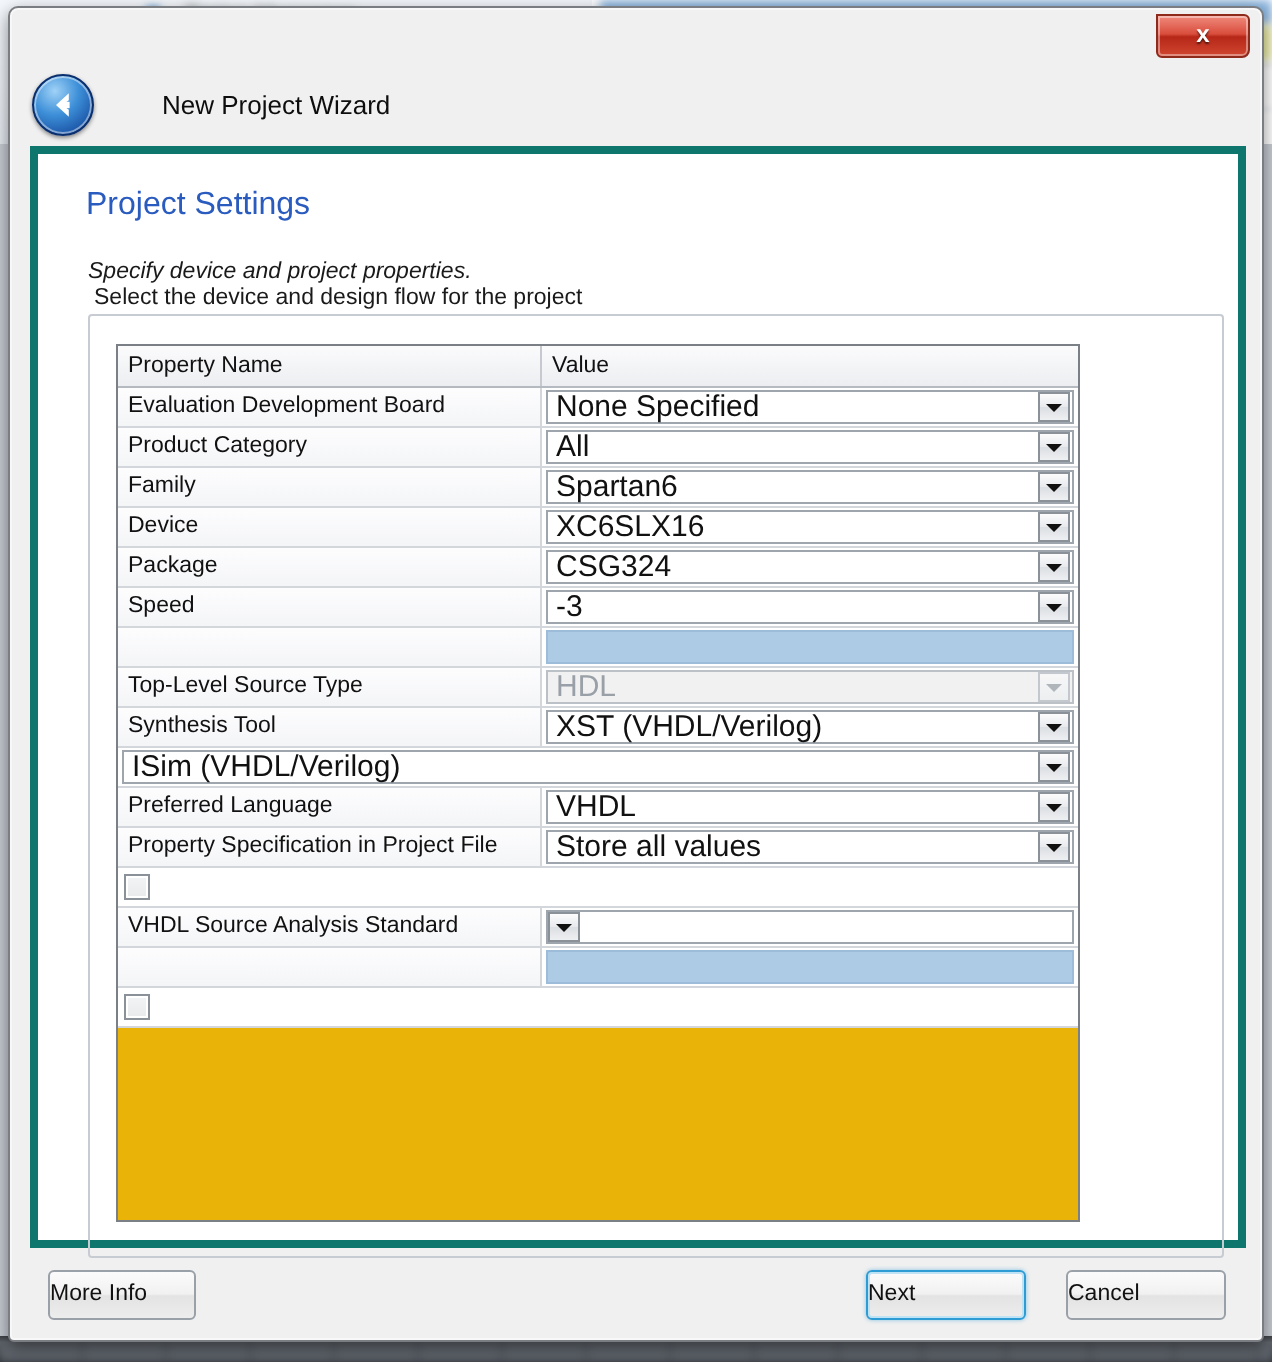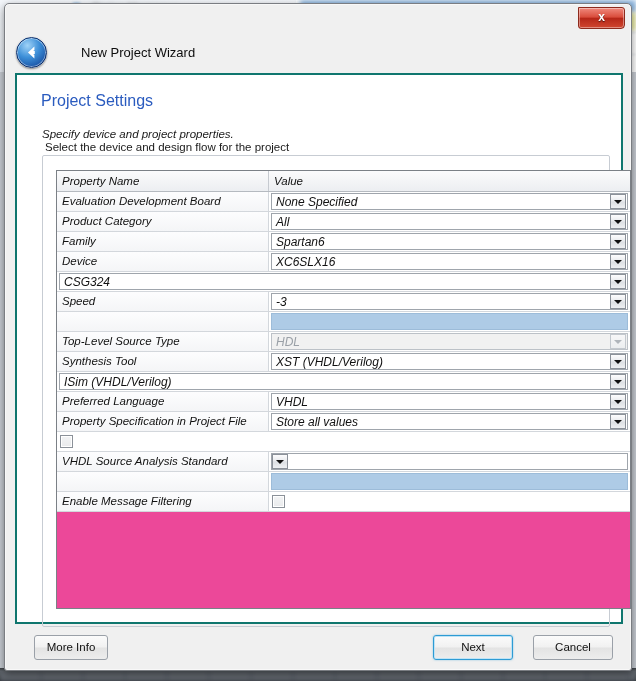--- a/index.html
+++ b/index.html
@@ -117,21 +117,21 @@
     font-family: "Liberation Sans", sans-serif;
   }
 
   
   #content {
     position: absolute;
     left: 10px; top: 69px;
     width: 608px; height: 551px;
     box-sizing: border-box;
     background: #ffffff;
-    border: 2px solid #0f766e;
+    border: 4px solid #0f766e;
   }
   #page-title {
     position: absolute; left: 24px; top: 17px;
     font-size: 16px; color: #2a5bbf;
   }
   #subtitle {
     position: absolute; left: 25px; top: 52px;
     font-size: 11.5px; color: #1a1a1a;
     line-height: 15px;
     font-style: italic;
@@ -151,26 +151,25 @@
     background: #ffffff;
     padding: 0 3px;
     font-size: 11.5px; color: #1a1a1a;
     white-space: nowrap;
   }
 
   
   #grid {
     position: absolute;
     left: 13px; top: 14px;
-    width: 575px; height: 439px;
+    width: 482px; height: 439px;
     box-sizing: border-box;
     border: 1px solid #7b8086;
-    background: #ec4899;
-    overflow: hidden;
-    font-style: italic;
+    background: #eab308;
+    overflow: hidden;
   }
   .row {
     position: relative;
     height: 20px;
     display: flex;
     box-sizing: border-box;
     border-bottom: 1px solid #d3d7dc;
   }
   .row .name {
     width: 212px;
@@ -208,21 +207,21 @@
     position: absolute;
     left: 2px; top: 1px; right: 2px; bottom: 1px;
     box-sizing: border-box;
     border: 1px solid #9fa5ac;
     background: #ffffff;
     display: flex;
     align-items: center;
   }
   .combo .text {
     flex: 1 1 auto;
-    font-size: 12px; color: #111;
+    font-size: 15px; color: #111;
     padding-left: 4px;
     white-space: nowrap;
     overflow: hidden;
   }
   .combo .arrow {
     flex: 0 0 16px;
     width: 16px; height: 15px;
     margin-right: 1px;
     box-sizing: border-box;
     border: 1px solid #8b9199;
@@ -269,25 +268,24 @@
 
   
   .btn {
     position: absolute;
     box-sizing: border-box;
     height: 25px;
     background: linear-gradient(180deg,#fbfbfb 0%, #f1f1f1 48%, #e3e3e3 52%, #ededed 100%);
     border: 1px solid #9aa0a8;
     border-radius: 3px;
     font-size: 11.5px; color: #111;
-    text-align: center;
+    text-align: left;
     line-height: 23px;
     cursor: pointer;
     font-family: "Liberation Sans", sans-serif;
-    margin-left: 10px;
   }
   #btn-moreinfo { left: 19px; top: 631px; width: 74px; }
   #btn-next {
     right: 118px; top: 631px; width: 80px;
     border: 1px solid #2d9bd4;
     box-shadow: 0 0 0 1px #bfe3f5 inset, 0 0 2px rgba(45,155,212,.55);
   }
   #btn-cancel { right: 18px; top: 631px; width: 80px; }
 </style>
 </head>
@@ -381,20 +379,21 @@
           <div class="row">
             <div class="name">Device</div>
             <div class="val">
               <div class="combo">
                 <div class="text">XC6SLX16</div>
                 <div class="arrow"></div>
               </div>
             </div>
           </div>
           <div class="row">
+            <div class="name">Package</div>
             <div class="val">
               <div class="combo">
                 <div class="text">CSG324</div>
                 <div class="arrow"></div>
               </div>
             </div>
           </div>
           <div class="row">
             <div class="name">Speed</div>
             <div class="val">
@@ -467,21 +466,20 @@
               </div>
             </div>
           </div>
           <div class="row sep">
             <div class="name"></div>
             <div class="val">
               <div class="fill"></div>
             </div>
           </div>
           <div class="row">
-            <div class="name">Enable Message Filtering</div>
             <div class="val">
               <div class="checkbox"></div>
             </div>
           </div>
         </div>
     </div>
   </div>
 
   <div class="btn" id="btn-moreinfo">More Info</div>
   <div class="btn" id="btn-next">Next</div>

